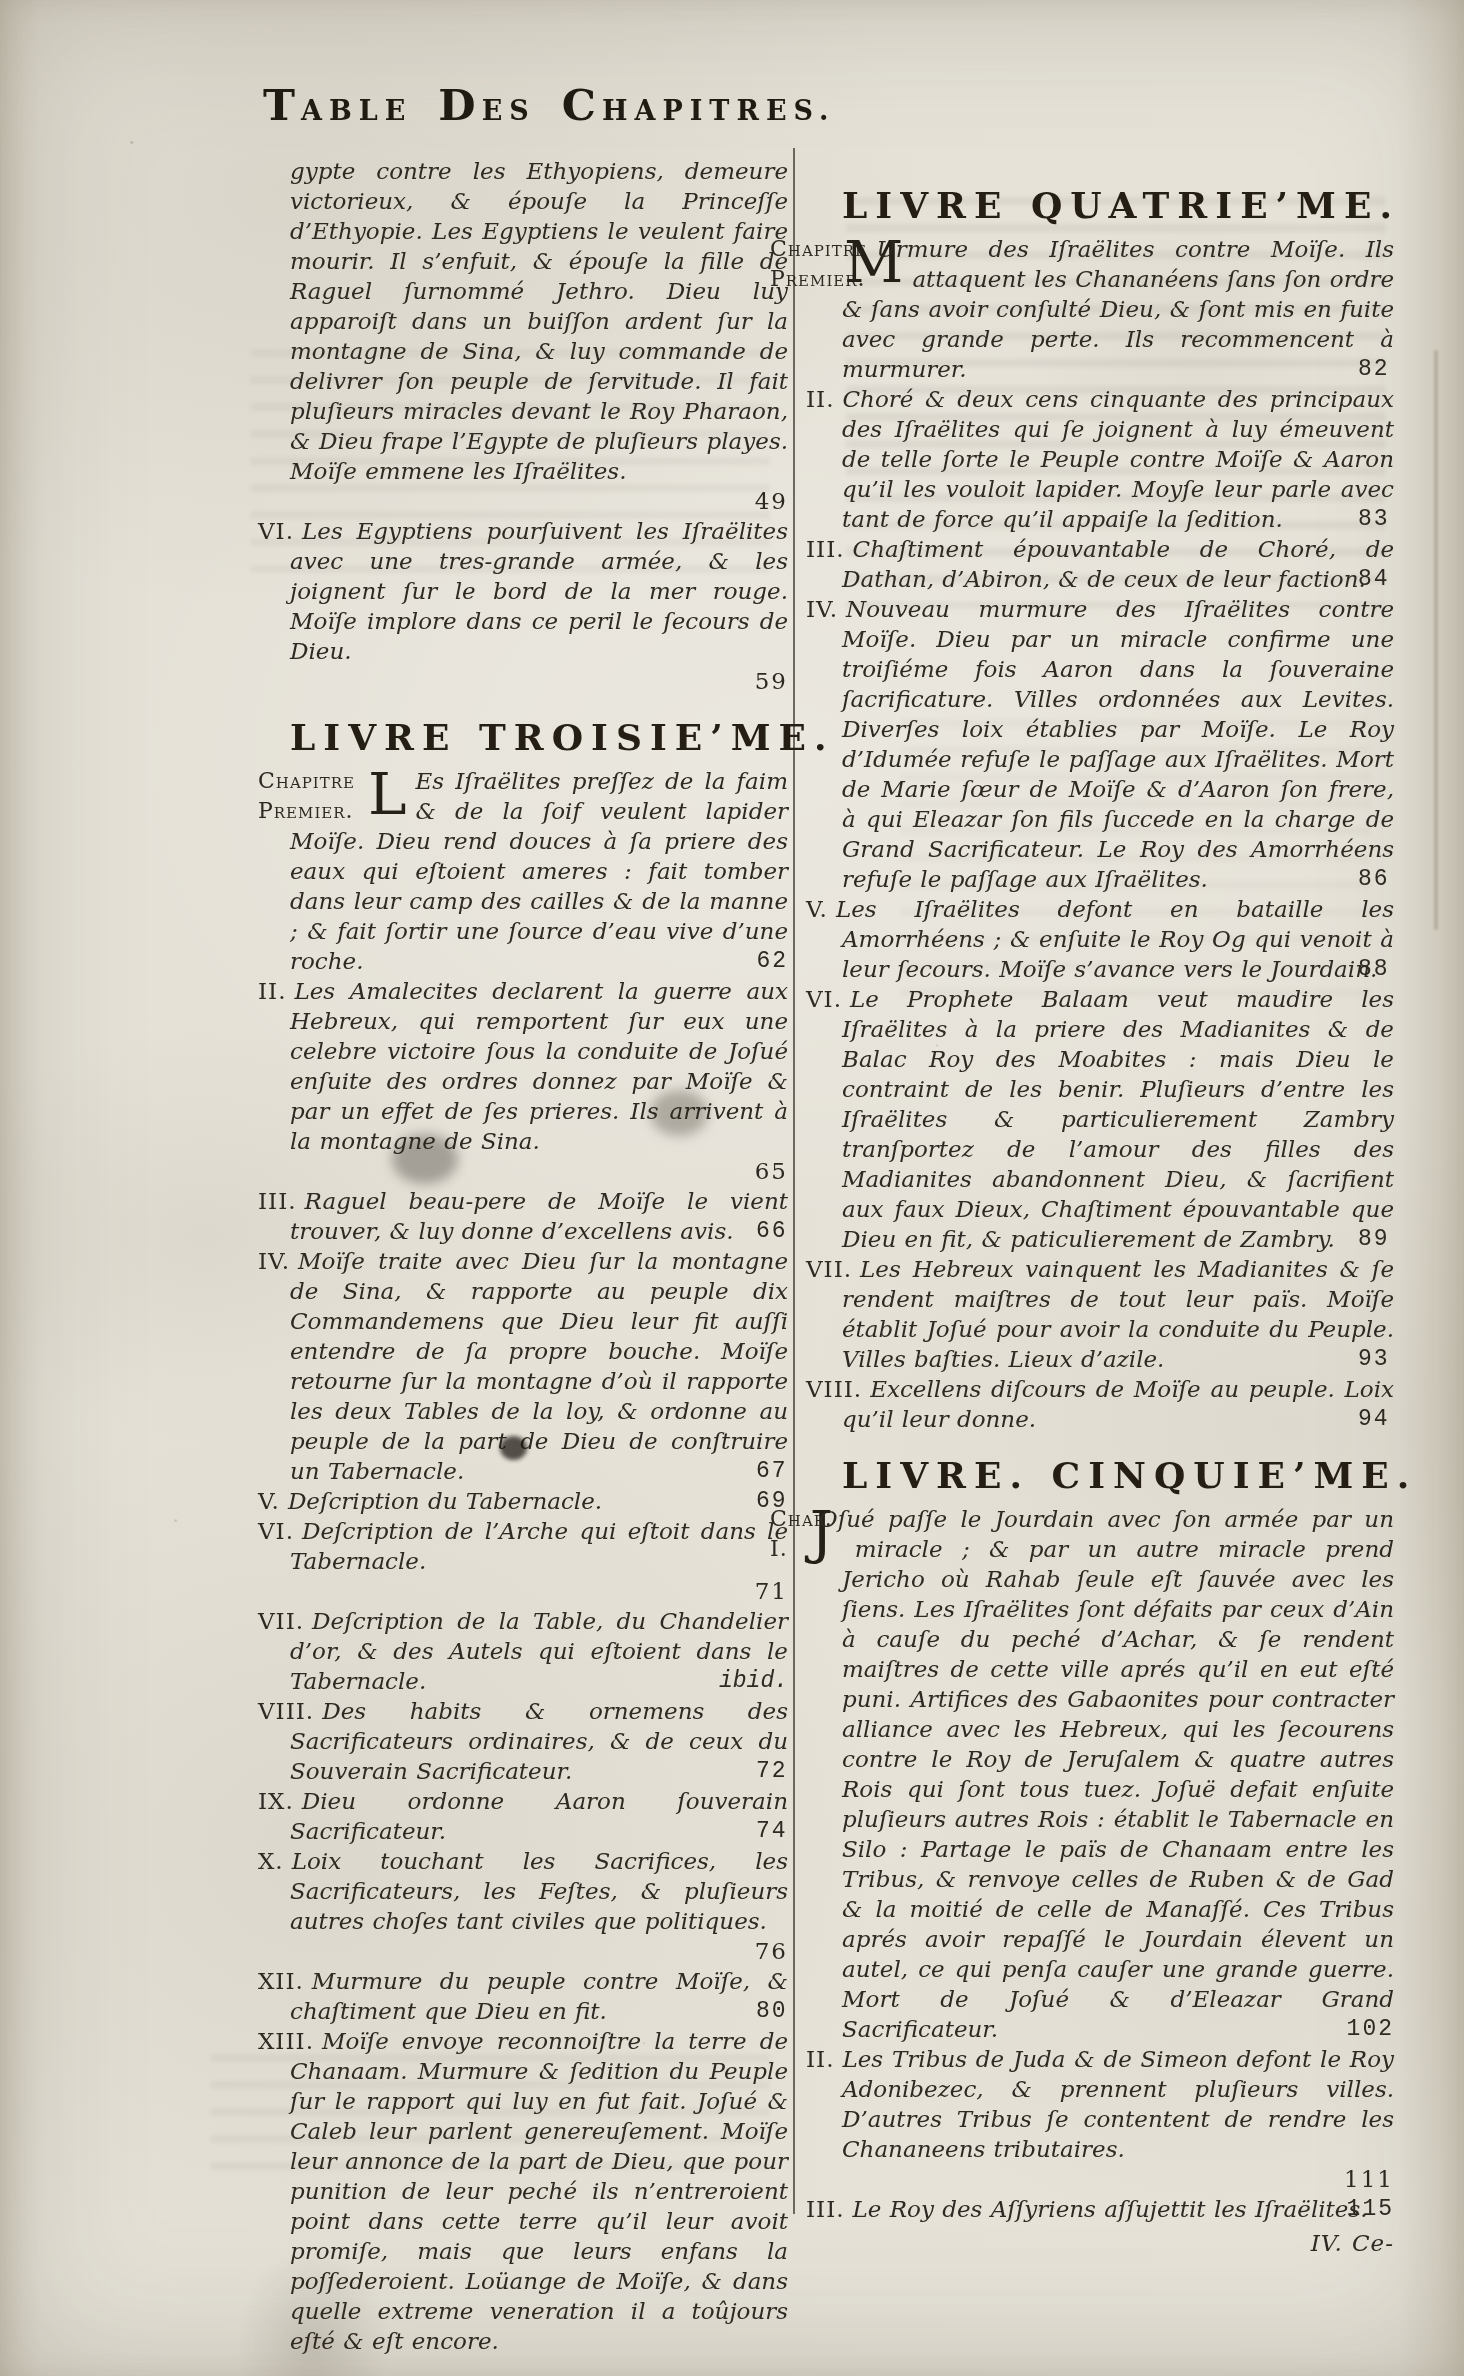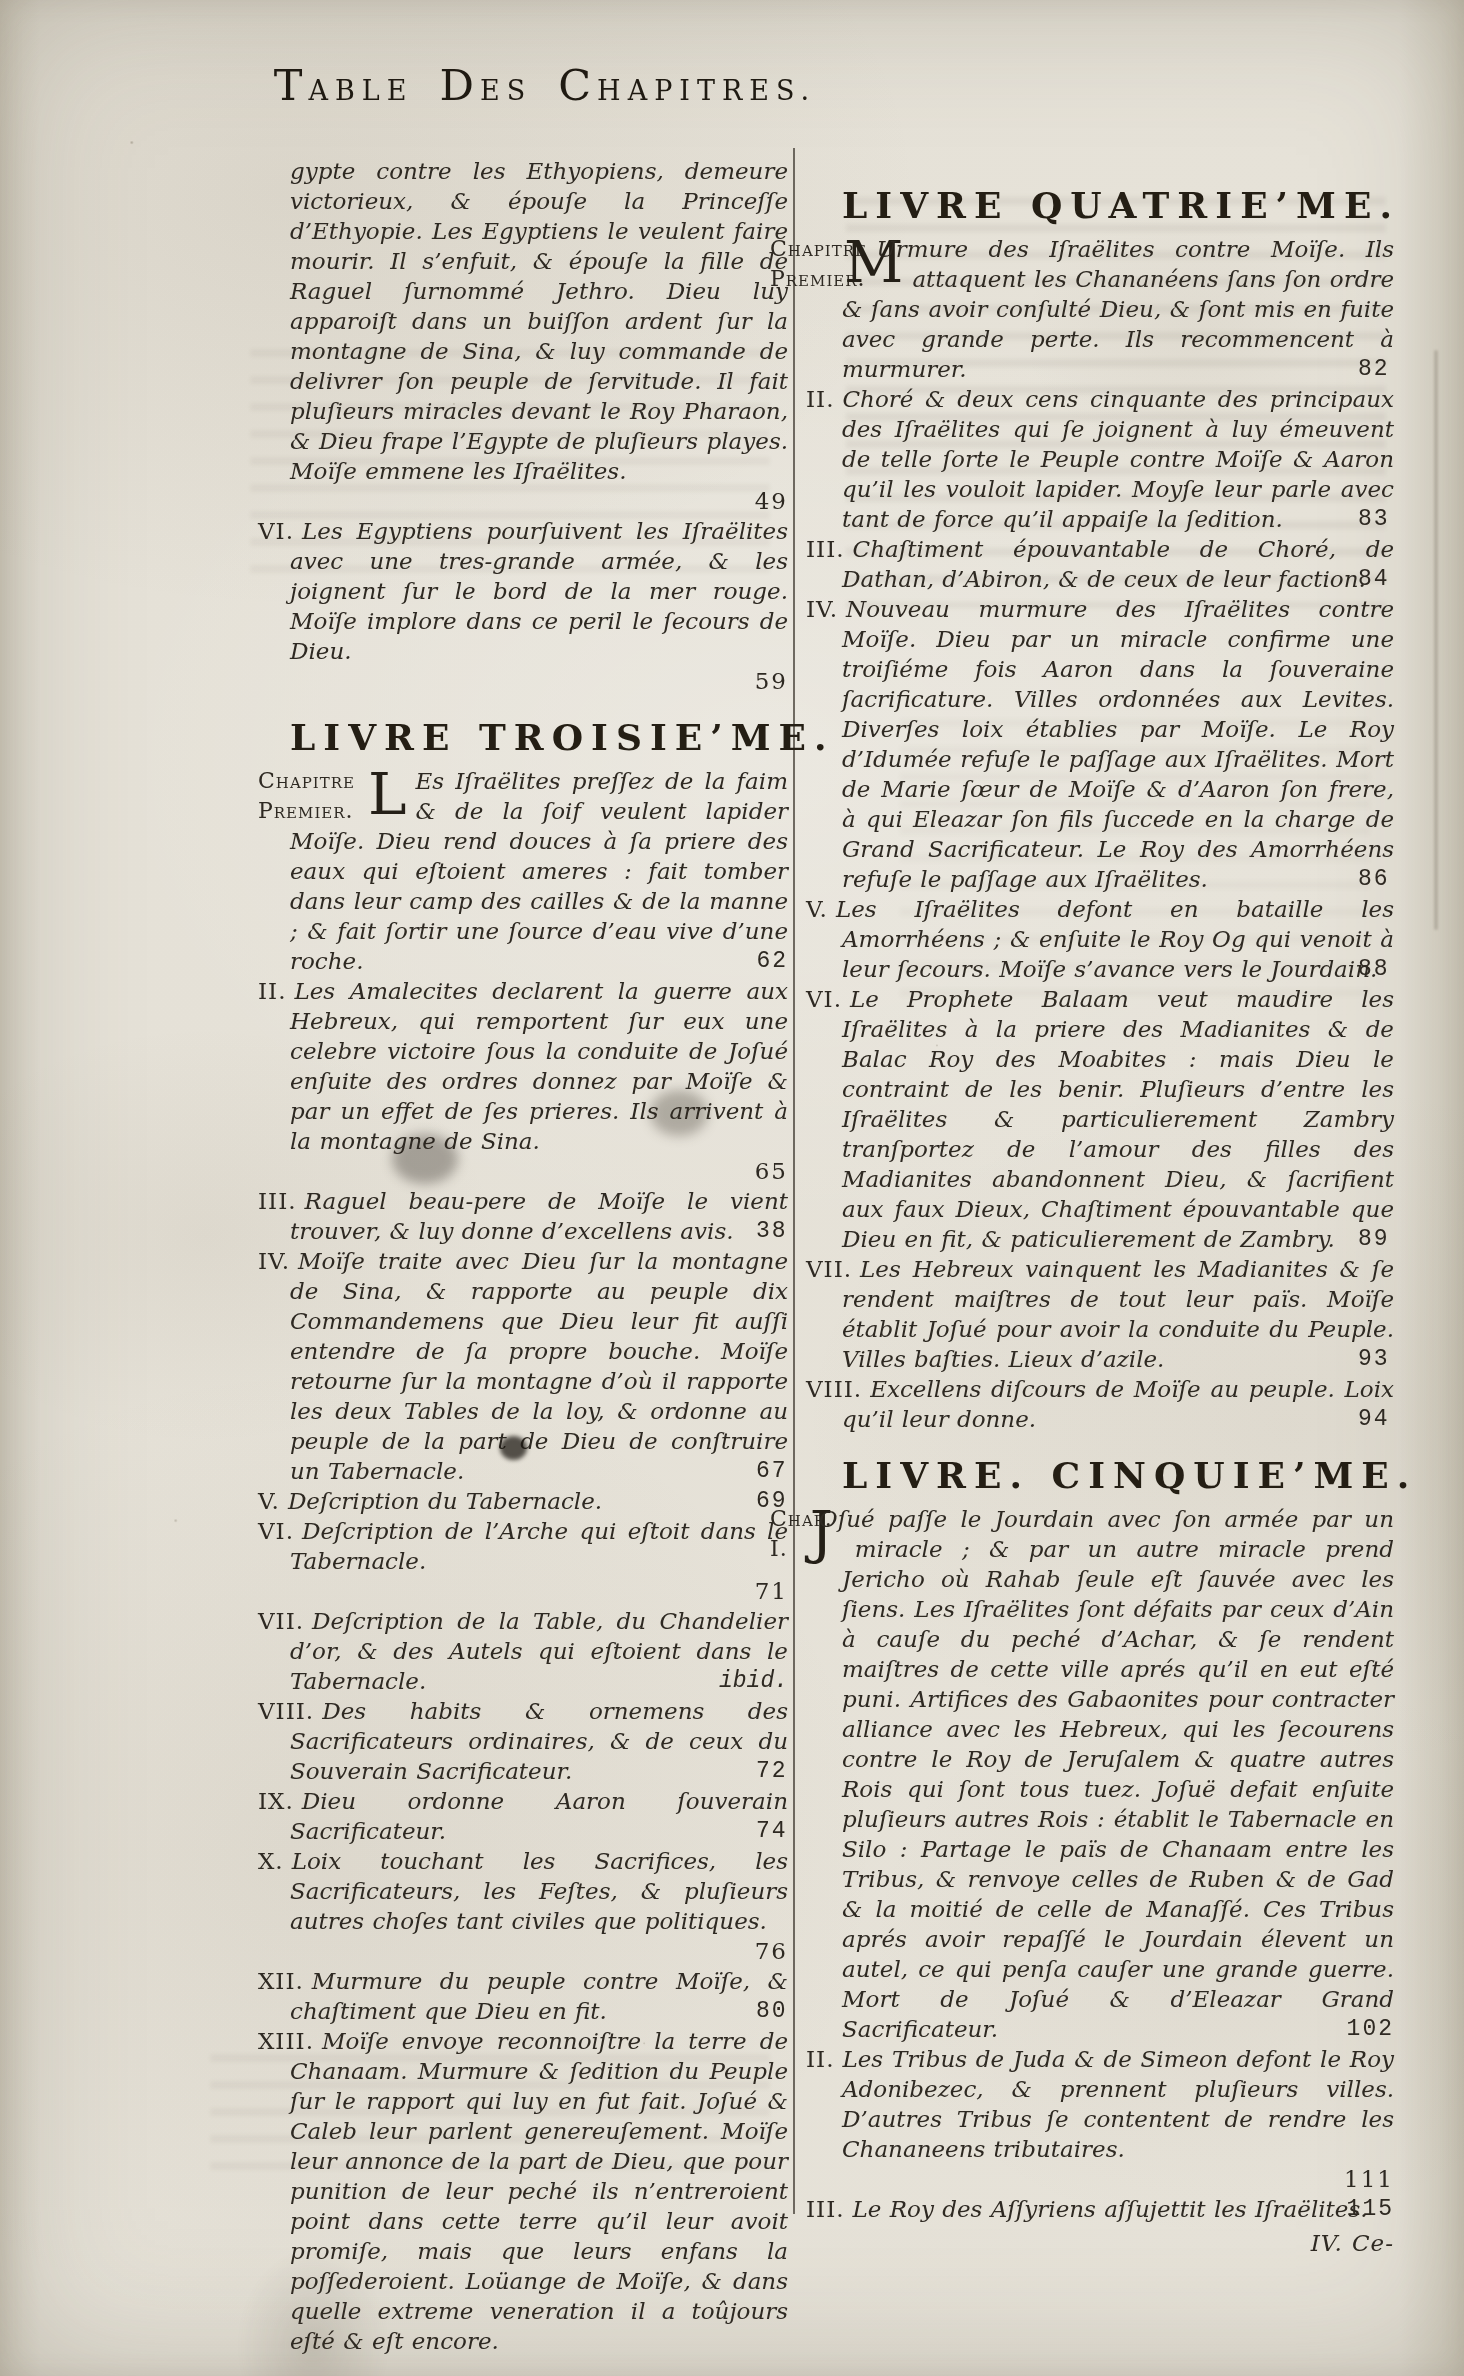--- a/index.html
+++ b/index.html
@@ -30,22 +30,22 @@
       radial-gradient(420px 300px at 14% 52%, rgba(115,100,75,.07), transparent 70%),
       radial-gradient(520px 420px at 84% 82%, rgba(115,100,75,.06), transparent 70%);
   }
   .vignette{position:absolute;inset:0;z-index:1;pointer-events:none;
     box-shadow:inset 0 0 140px rgba(95,85,65,.28), inset 0 0 24px rgba(95,85,65,.12);}
   .ghost{position:absolute;z-index:1;pointer-events:none;filter:blur(2px);
     background:repeating-linear-gradient(180deg, transparent 0 19px, rgba(80,70,55,.065) 19px 27px);}
   .smudge{position:absolute;border-radius:50%;z-index:3;pointer-events:none;}
 
   .page-title{
-    position:absolute;top:60px;left:250px;width:590px;z-index:2;
-    text-align:center;color:#1f1a12;font-weight:normal;white-space:nowrap;
+    position:absolute;top:80px;left:250px;width:590px;z-index:2;
+    text-align:center;color:#1f1a12;font-weight:bold;white-space:nowrap;
   }
   .t-word{margin:0 13px;}
   .t-big{font-size:43px;letter-spacing:6px;}
   .t-small{font-size:27px;letter-spacing:7px;}
 
   .divider{position:absolute;left:793px;top:148px;width:2px;height:2066px;
     background:rgba(52,45,37,.68);z-index:2;}
 
   .col{position:absolute;top:156px;z-index:2;
     font-style:italic;font-size:23px;line-height:30px;
@@ -98,21 +98,21 @@
 
 <div class="col" id="col-left">
     <div class="entry runover"><span class="etext">gypte contre les Ethyopiens, demeure victorieux, &amp; épouſe la Princeſſe d’Ethyopie. Les Egyptiens le veulent faire mourir. Il s’enfuit, &amp; épouſe la fille de Raguel ſurnommé Jethro. Dieu luy apparoiſt dans un buiſſon ardent ſur la montagne de Sina, &amp; luy commande de delivrer ſon peuple de ſervitude. Il fait pluſieurs miracles devant le Roy Pharaon, &amp; Dieu frape l’Egypte de pluſieurs playes. Moïſe emmene les Iſraëlites.</span><span class="pageline">49</span></div>
     <div class="entry"><span class="num">VI.</span><span class="etext">Les Egyptiens pourſuivent les Iſraëlites avec une tres-grande armée, &amp; les joignent ſur le bord de la mer rouge. Moïſe implore dans ce peril le ſecours de Dieu.</span><span class="pageline">59</span></div>
     <div class="book-header">LIVRE TROISIE’ME.</div>
     <div class="entry chapter"><span class="chap-label">
         <span class="lab-line">Chapitre</span>
         <span class="lab-line">Premier.</span>
       </span><span class="dropcap">L</span><span class="etext">Es Iſraëlites preſſez de la faim &amp; de la ſoif veulent lapider Moïſe. Dieu rend douces à ſa priere des eaux qui eſtoient ameres : fait tomber dans leur camp des cailles &amp; de la manne ; &amp; fait ſortir une ſource d’eau vive d’une roche.</span><span class="pageno">62</span></div>
     <div class="entry"><span class="num">II.</span><span class="etext">Les Amalecites declarent la guerre aux Hebreux, qui remportent ſur eux une celebre victoire ſous la conduite de Joſué enſuite des ordres donnez par Moïſe &amp; par un effet de ſes prieres. Ils arrivent à la montagne de Sina.</span><span class="pageline">65</span></div>
-    <div class="entry"><span class="num">III.</span><span class="etext">Raguel beau-pere de Moïſe le vient trouver, &amp; luy donne d’excellens avis.</span><span class="pageno">38</span></div>
+    <div class="entry"><span class="num">III.</span><span class="etext">Raguel beau-pere de Moïſe le vient trouver, &amp; luy donne d’excellens avis.</span><span class="pageno">66</span></div>
     <div class="entry"><span class="num">IV.</span><span class="etext">Moïſe traite avec Dieu ſur la montagne de Sina, &amp; rapporte au peuple dix Commandemens que Dieu leur fit auſſi entendre de ſa propre bouche. Moïſe retourne ſur la montagne d’où il rapporte les deux Tables de la loy, &amp; ordonne au peuple de la part de Dieu de conſtruire un Tabernacle.</span><span class="pageno">67</span></div>
     <div class="entry"><span class="num">V.</span><span class="etext">Deſcription du Tabernacle.</span><span class="pageno">69</span></div>
     <div class="entry"><span class="num">VI.</span><span class="etext">Deſcription de l’Arche qui eſtoit dans le Tabernacle.</span><span class="pageline">71</span></div>
     <div class="entry"><span class="num">VII.</span><span class="etext">Deſcription de la Table, du Chandelier d’or, &amp; des Autels qui eſtoient dans le Tabernacle.</span><span class="pageno ibid">ibid.</span></div>
     <div class="entry"><span class="num">VIII.</span><span class="etext">Des habits &amp; ornemens des Sacrificateurs ordinaires, &amp; de ceux du Souverain Sacrificateur.</span><span class="pageno">72</span></div>
     <div class="entry"><span class="num">IX.</span><span class="etext">Dieu ordonne Aaron ſouverain Sacrificateur.</span><span class="pageno">74</span></div>
     <div class="entry"><span class="num">X.</span><span class="etext">Loix touchant les Sacrifices, les Sacrificateurs, les Feſtes, &amp; pluſieurs autres choſes tant civiles que politiques.</span><span class="pageline">76</span></div>
     <div class="entry"><span class="num">XII.</span><span class="etext">Murmure du peuple contre Moïſe, &amp; chaſtiment que Dieu en fit.</span><span class="pageno">80</span></div>
     <div class="entry"><span class="num">XIII.</span><span class="etext">Moïſe envoye reconnoiſtre la terre de Chanaam. Murmure &amp; ſedition du Peuple ſur le rapport qui luy en fut fait. Joſué &amp; Caleb leur parlent genereuſement. Moïſe leur annonce de la part de Dieu, que pour punition de leur peché ils n’entreroient point dans cette terre qu’il leur avoit promiſe, mais que leurs enfans la poſſederoient. Loüange de Moïſe, &amp; dans quelle extreme veneration il a toûjours eſté &amp; eſt encore.</span></div>
   </div>

